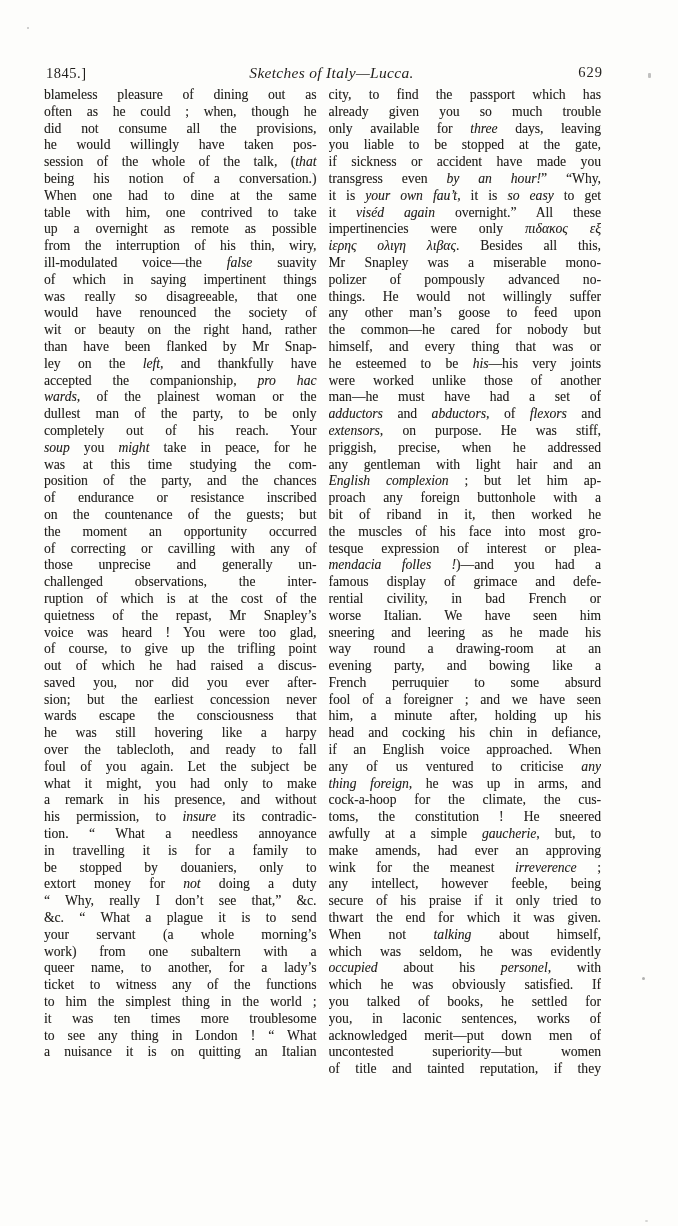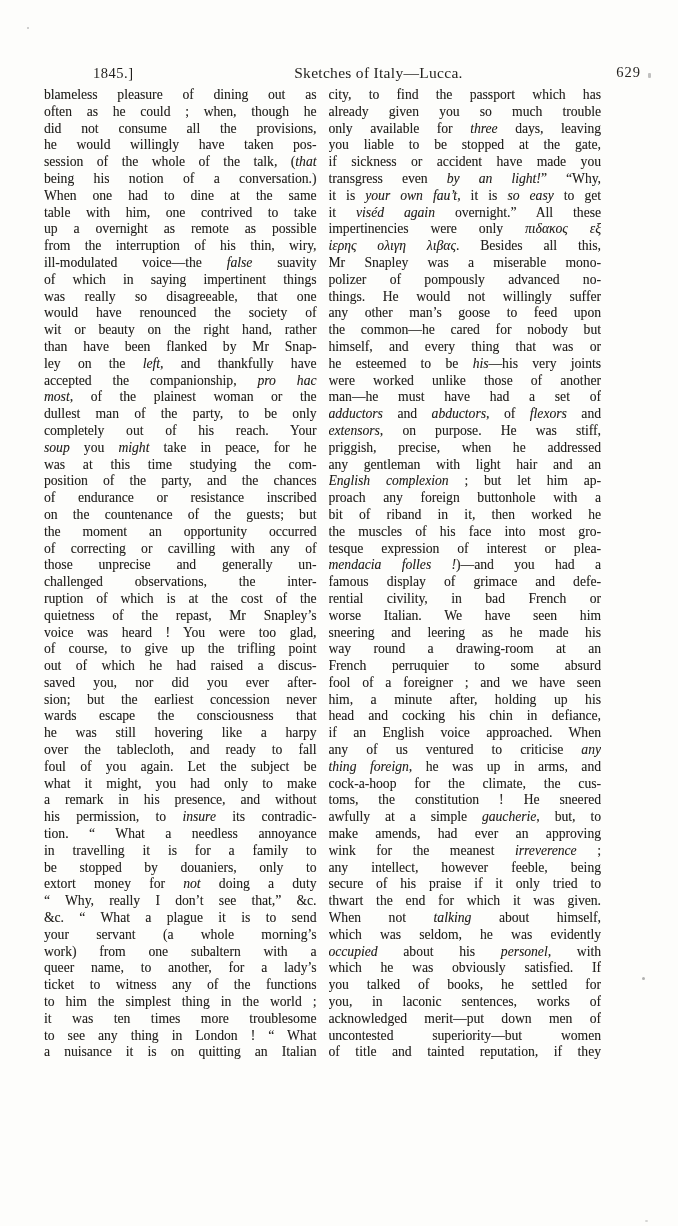--- a/index.html
+++ b/index.html
@@ -12,31 +12,30 @@
     background:var(--paper);
     color:var(--ink);
     font-family:"Liberation Serif","DejaVu Serif",serif;
     position:relative;
     overflow:hidden;
   }
   .page{position:absolute;inset:0;}
   .header{
     position:absolute;left:44px;top:64px;width:563px;height:20px;
     font-size:14.5px;
-    margin-left:47px;
   }
   .header .year{
     position:absolute;left:2px;top:1px;letter-spacing:.5px;
   }
   .header .title{
     position:absolute;left:12px;right:0;top:0;text-align:center;
-    font-size:15.5px;letter-spacing:.3px;
+    font-style:italic;font-size:15.5px;letter-spacing:.3px;
   }
   .header .pagenum{
-    position:absolute;right:13px;top:0;letter-spacing:1px;
+    position:absolute;right:4px;top:0;letter-spacing:1px;
   }
   .cols{
     position:absolute;left:44px;top:87px;width:563px;
     display:flex;gap:12px;
   }
   .col{width:272.5px;}
   .line{
     font-size:13.6px;
     line-height:16.8px;height:16.8px;
     text-align:justify;
@@ -76,21 +75,21 @@
         <div class="line"><span>up a overnight as remote as possible</span></div>
         <div class="line"><span>from the interruption of his thin, wiry,</span></div>
         <div class="line"><span>ill-modulated voice—the </span><i>false</i><span> suavity</span></div>
         <div class="line"><span>of which in saying impertinent things</span></div>
         <div class="line"><span>was really so disagreeable, that one</span></div>
         <div class="line"><span>would have renounced the society of</span></div>
         <div class="line"><span>wit or beauty on the right hand, rather</span></div>
         <div class="line"><span>than have been flanked by Mr Snap-</span></div>
         <div class="line"><span>ley on the </span><i>left</i><span>, and thankfully have</span></div>
         <div class="line"><span>accepted the companionship, </span><i>pro hac</i></div>
-        <div class="line"><i>most</i><span>, of the plainest woman or the</span></div>
+        <div class="line"><i>wards</i><span>, of the plainest woman or the</span></div>
         <div class="line"><span>dullest man of the party, to be only</span></div>
         <div class="line"><span>completely out of his reach.  Your</span></div>
         <div class="line"><i>soup</i><span> you </span><i>might</i><span> take in peace, for he</span></div>
         <div class="line"><span>was at this time studying the com-</span></div>
         <div class="line"><span>position of the party, and the chances</span></div>
         <div class="line"><span>of endurance or resistance inscribed</span></div>
         <div class="line"><span>on the countenance of the guests; but</span></div>
         <div class="line"><span>the moment an opportunity occurred</span></div>
         <div class="line"><span>of correcting or cavilling with any of</span></div>
         <div class="line"><span>those unprecise and generally un-</span></div>
@@ -123,21 +122,21 @@
         <div class="line"><span>it was ten times more troublesome</span></div>
         <div class="line"><span>to see any thing in London !  “ What</span></div>
         <div class="line"><span>a nuisance it is on quitting an Italian</span></div>
       </div>
     <div class="col" id="col-right">
         <div class="line"><span>city, to find the passport which has</span></div>
         <div class="line"><span>already given you so much trouble</span></div>
         <div class="line"><span>only available for </span><i>three</i><span> days, leaving</span></div>
         <div class="line"><span>you liable to be stopped at the gate,</span></div>
         <div class="line"><span>if sickness or accident have made you</span></div>
-        <div class="line"><span>transgress even </span><i>by an light!</i><span>”  “Why,</span></div>
+        <div class="line"><span>transgress even </span><i>by an hour!</i><span>”  “Why,</span></div>
         <div class="line"><span>it is </span><i>your own fau’t</i><span>, it is </span><i>so easy</i><span> to get</span></div>
         <div class="line"><span>it </span><i>viséd again</i><span> overnight.”  All these</span></div>
         <div class="line"><span>impertinencies were only </span><i>πιδακος εξ</i></div>
         <div class="line"><i>ἱερης ολιγη λιβας</i><span>.  Besides all this,</span></div>
         <div class="line"><span>Mr Snapley was a miserable mono-</span></div>
         <div class="line"><span>polizer of pompously advanced no-</span></div>
         <div class="line"><span>things.  He would not willingly suffer</span></div>
         <div class="line"><span>any other man’s goose to feed upon</span></div>
         <div class="line"><span>the common—he cared for nobody but</span></div>
         <div class="line"><span>himself, and every thing that was or</span></div>
@@ -152,20 +151,21 @@
         <div class="line"><span>proach any foreign buttonhole with a</span></div>
         <div class="line"><span>bit of riband in it, then worked he</span></div>
         <div class="line"><span>the muscles of his face into most gro-</span></div>
         <div class="line"><span>tesque expression of interest or plea-</span></div>
         <div class="line"><i>mendacia folles !</i><span>)—and you had a</span></div>
         <div class="line"><span>famous display of grimace and defe-</span></div>
         <div class="line"><span>rential civility, in bad French or</span></div>
         <div class="line"><span>worse Italian.  We have seen him</span></div>
         <div class="line"><span>sneering and leering as he made his</span></div>
         <div class="line"><span>way round a drawing-room at an</span></div>
+        <div class="line"><span>evening party, and bowing like a</span></div>
         <div class="line"><span>French perruquier to some absurd</span></div>
         <div class="line"><span>fool of a foreigner ;  and we have seen</span></div>
         <div class="line"><span>him, a minute after, holding up his</span></div>
         <div class="line"><span>head and cocking his chin in defiance,</span></div>
         <div class="line"><span>if an English voice approached.  When</span></div>
         <div class="line"><span>any of us ventured to criticise </span><i>any</i></div>
         <div class="line"><i>thing foreign</i><span>, he was up in arms, and</span></div>
         <div class="line"><span>cock-a-hoop for the climate, the cus-</span></div>
         <div class="line"><span>toms, the constitution !  He sneered</span></div>
         <div class="line"><span>awfully at a simple </span><i>gaucherie</i><span>, but, to</span></div>

